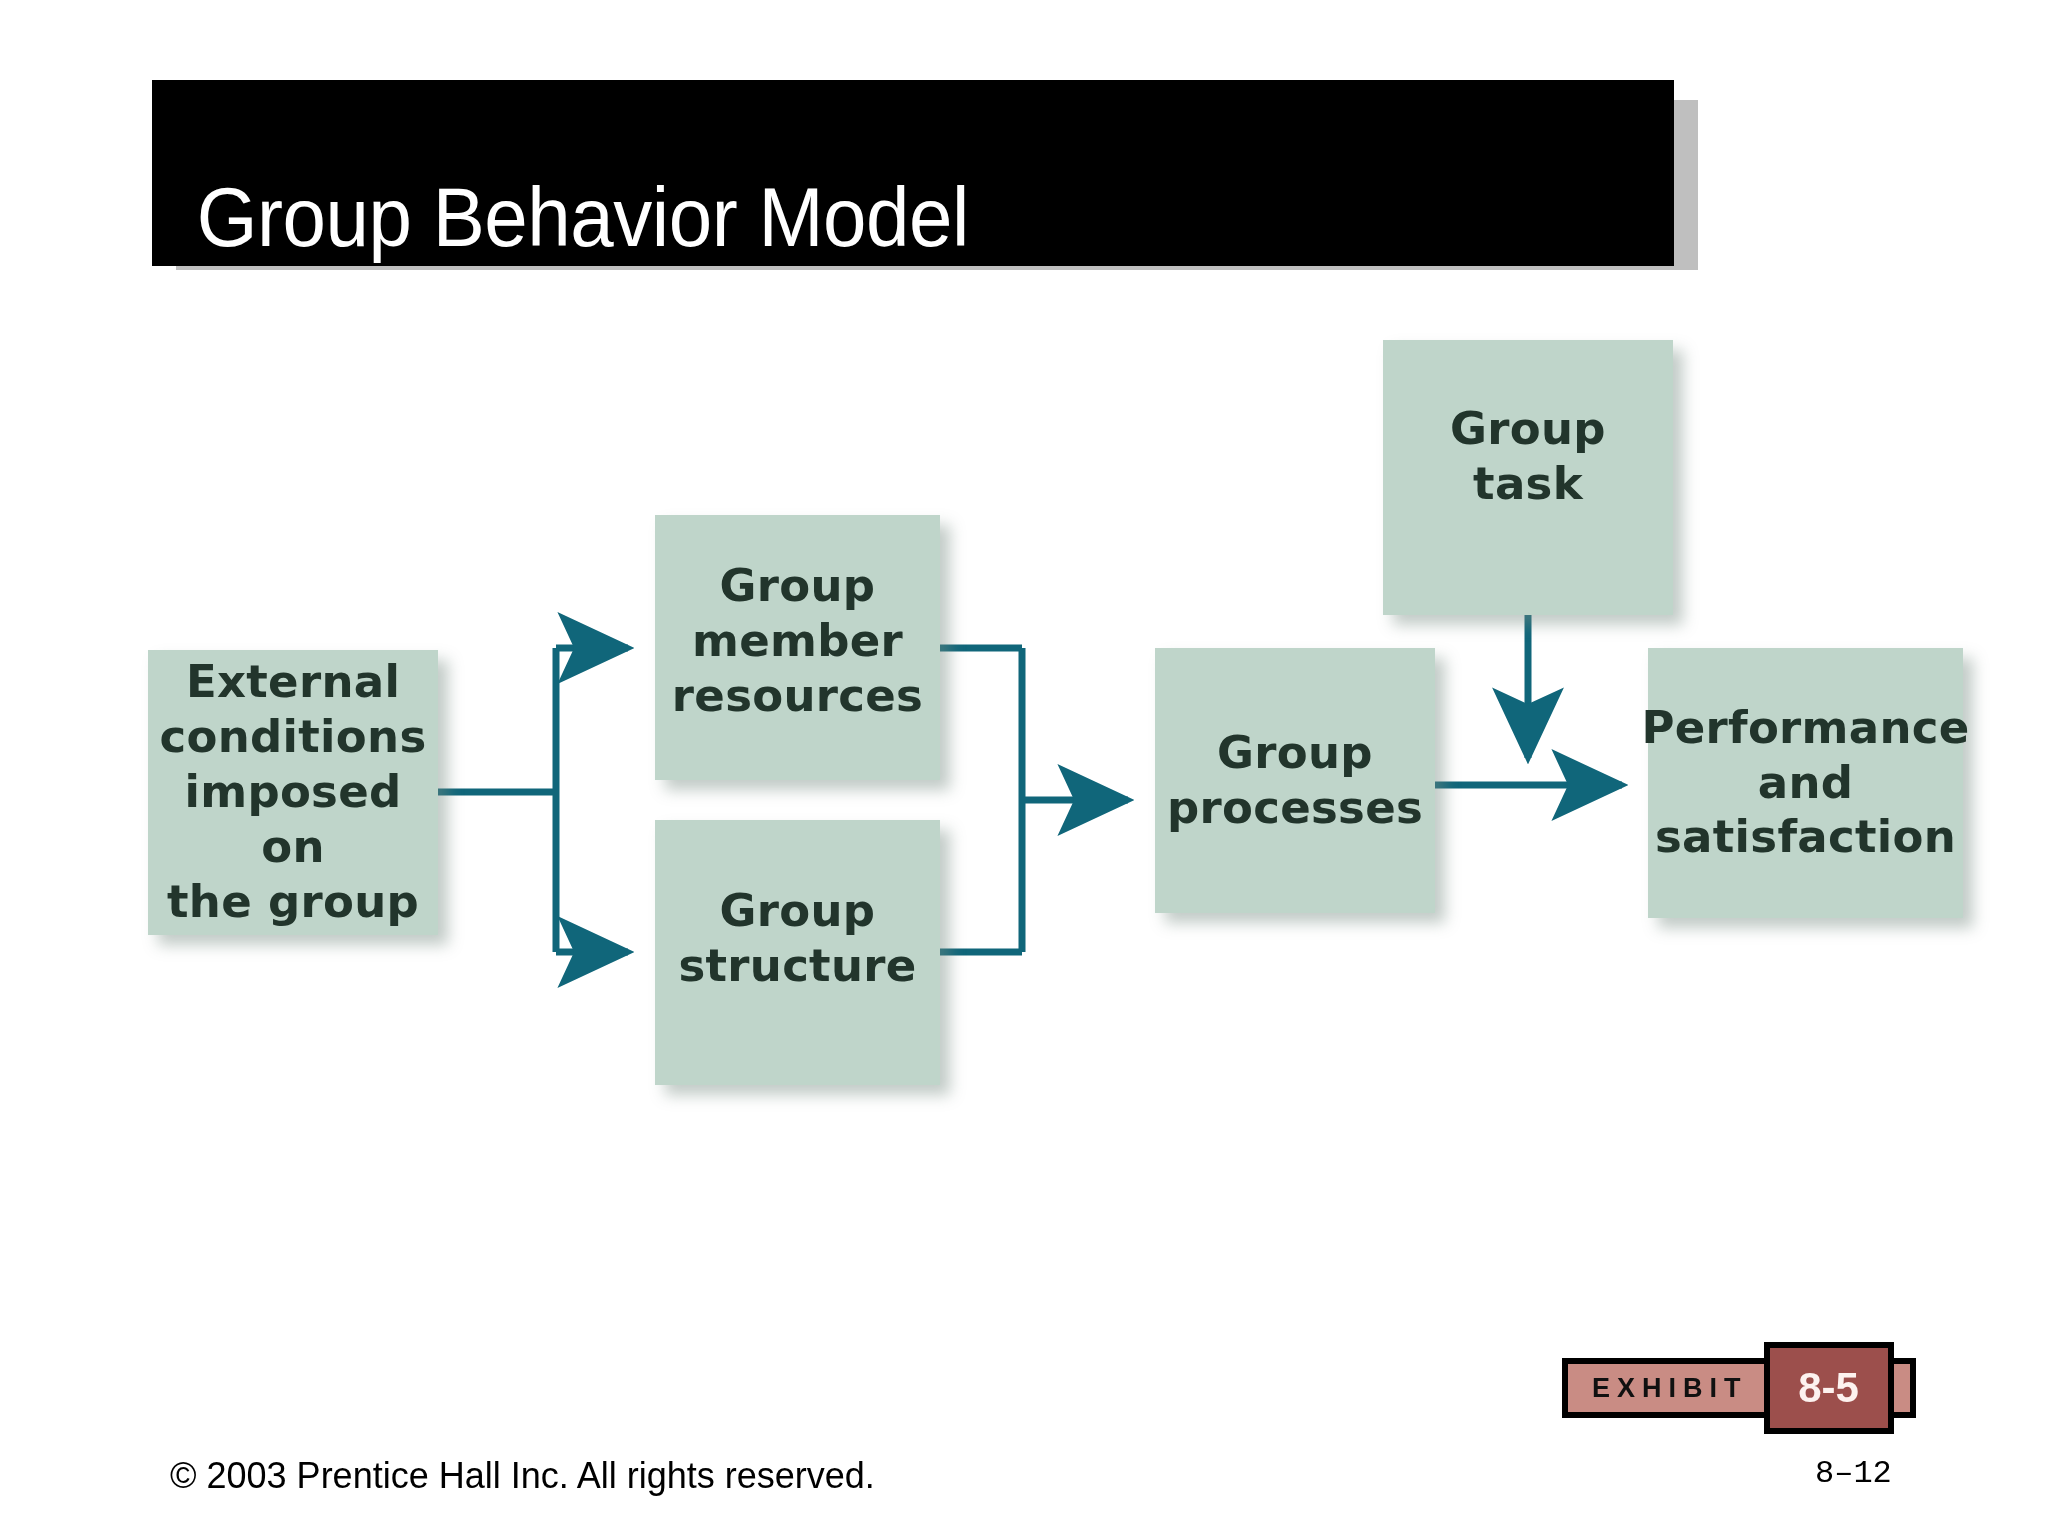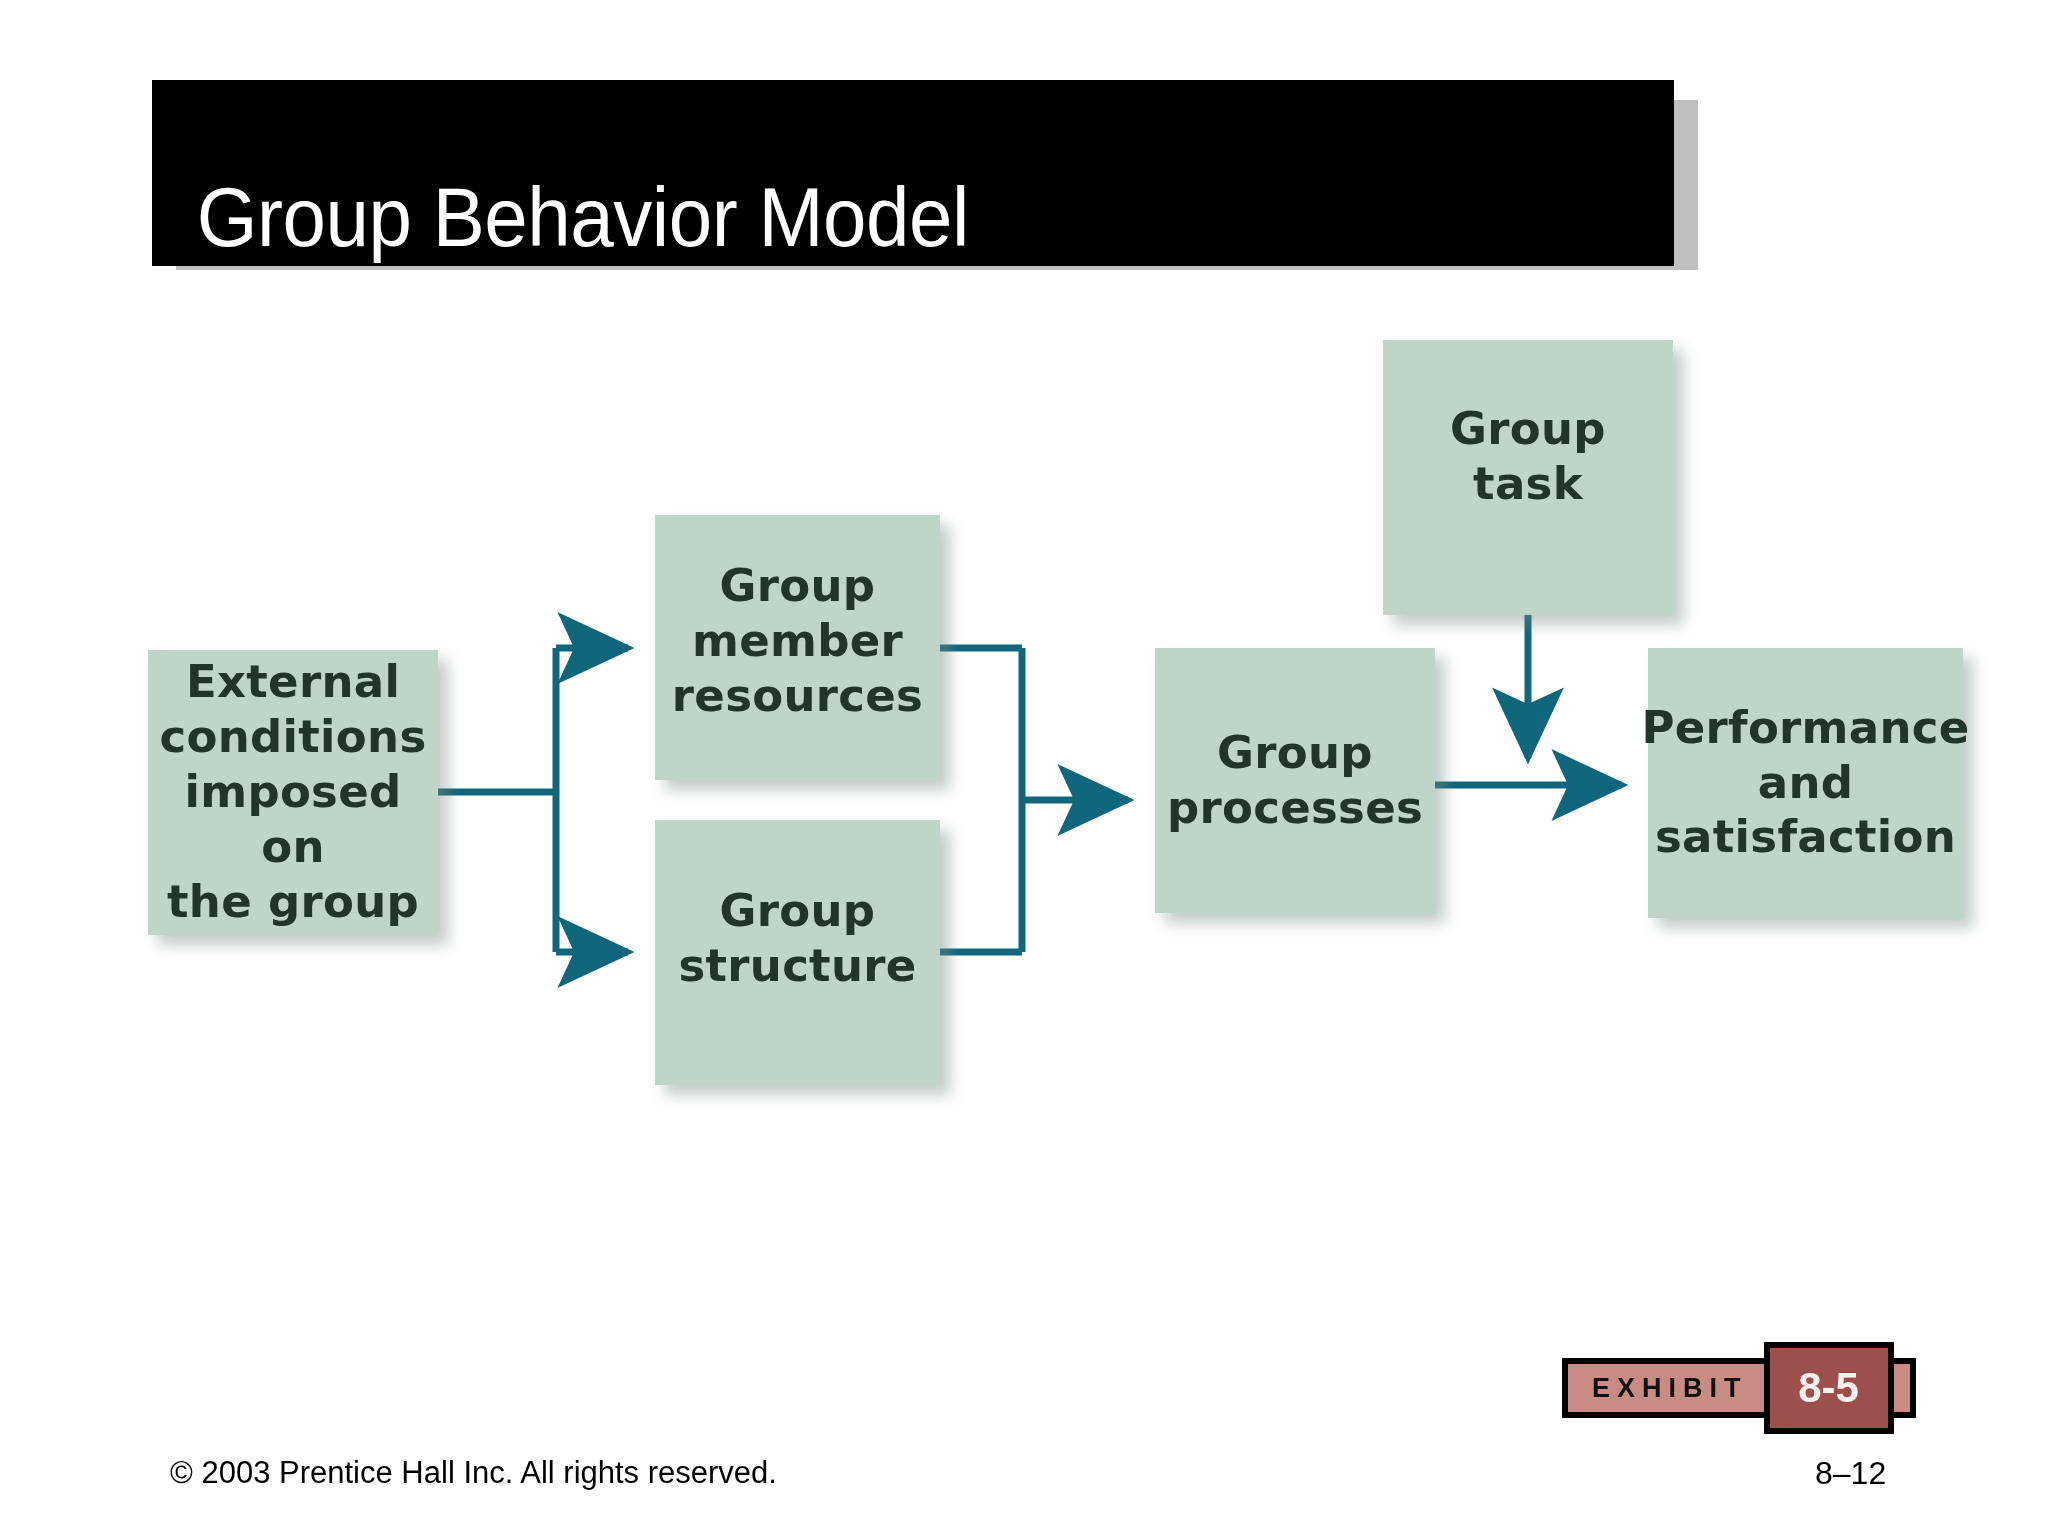--- a/index.html
+++ b/index.html
@@ -146,29 +146,29 @@
     box-sizing: border-box;
   }
 
   
   #footer-copyright {
     position: absolute;
     left: 170px;
     top: 1455px;
     color: #000000;
     font-family: "Liberation Sans", sans-serif;
-    font-size: 31px;
+    font-size: 36px;
     white-space: nowrap;
   }
   #footer-pagenum {
     position: absolute;
     left: 1815px;
     top: 1455px;
     color: #000000;
-    font-family: Liberation Sans, sans-serif;
+    font-family: Liberation Mono, monospace;
     font-size: 32px;
     white-space: nowrap;
   }
 </style>
 </head>
 <body>
 
 <div id="title-shadow"></div>
 <div id="title-bar">
   <div id="title-text">Group Behavior Model</div>

